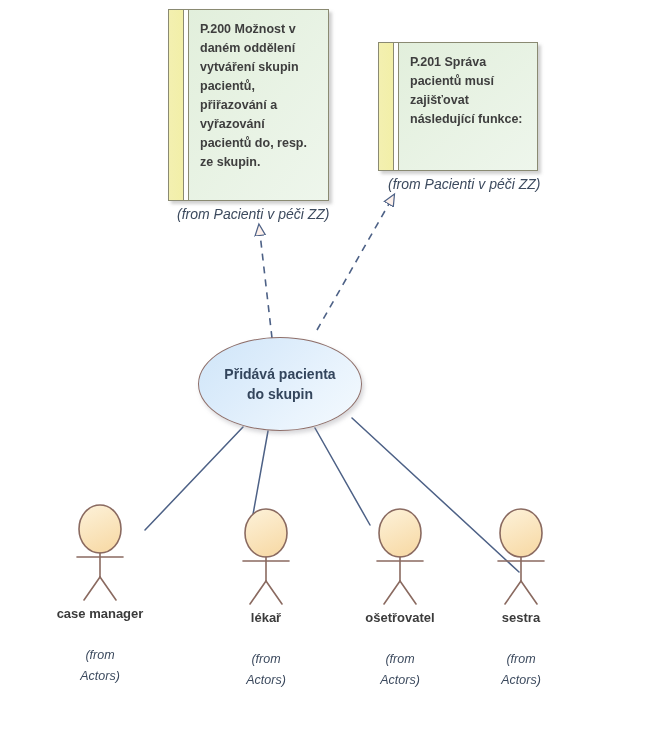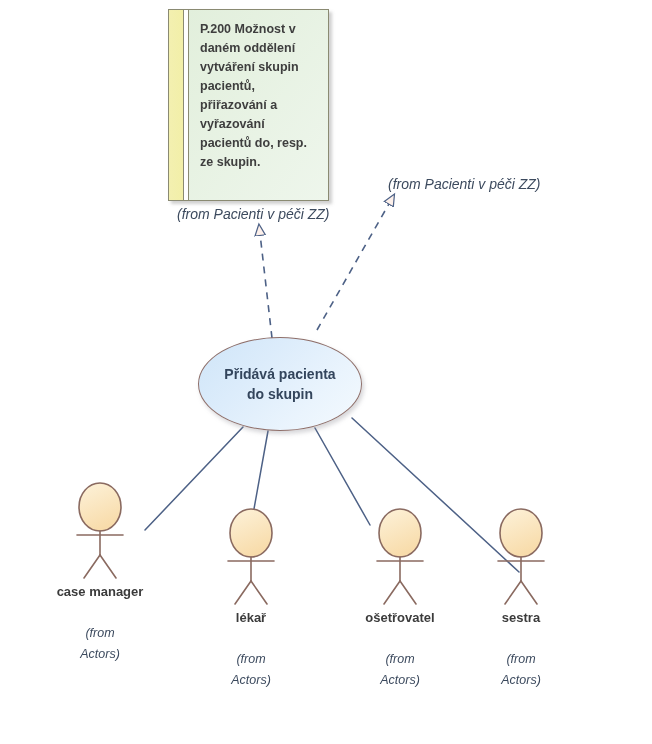--- a/index.html
+++ b/index.html
@@ -128,47 +128,52 @@
     </g>
   </svg>
 
   <div class="note" style="left:168px; top:9px; width:161px; height:192px;">
     <div class="note-band"></div>
     <div class="note-gap"></div>
     <div class="note-body">P.200  Možnost v daném oddělení vytváření skupin pacientů, přiřazování a vyřazování pacientů do, resp. ze skupin.</div>
   </div>
   <div class="note-from" style="left:177px; top:206px;">(from Pacienti v péči ZZ)</div>
 
+  <div class="note" style="left:378px; top:42px; width:160px; height:129px;">
+    <div class="note-band"></div>
+    <div class="note-gap"></div>
+    <div class="note-body">P.201  Správa pacientů musí zajišťovat následující funkce:</div>
+  </div>
   <div class="note-from" style="left:388px; top:176px;">(from Pacienti v péči ZZ)</div>
 
   <div class="usecase" style="left:198px; top:337px; width:164px; height:94px;">
     <span style="display:block; width:128px;">Přidává pacienta do skupin</span>
   </div>
 
-  <div class="actor" style="left:40px; top:482px;">
+  <div class="actor" style="left:40px; top:504px;">
     <svg width="120" height="98" viewBox="0 0 120 98">
       <ellipse cx="60" cy="25" rx="21" ry="24" fill="url(#headgrad1)" stroke="#8a6a60" stroke-width="1.6"></ellipse>
       <defs>
         <linearGradient id="headgrad1" x1="0" y1="0" x2="0.4" y2="1">
           <stop offset="0%" stop-color="#fdf2da"></stop>
           <stop offset="100%" stop-color="#f8dcab"></stop>
         </linearGradient>
       </defs>
       <g stroke="#8a6a60" stroke-width="1.6" fill="none" stroke-linecap="round">
         <line x1="37" y1="53" x2="83" y2="53"></line>
         <line x1="60" y1="49" x2="60" y2="73"></line>
         <line x1="60" y1="73" x2="44" y2="96"></line>
         <line x1="60" y1="73" x2="76" y2="96"></line>
       </g>
     </svg>
     <div class="actor-name">case manager</div>
     <div class="actor-from" style="width:60px; margin-left:30px;">(from Actors)</div>
   </div>
 
-  <div class="actor" style="left:191px; top:508px;">
+  <div class="actor" style="left:206px; top:508px;">
     <svg width="120" height="98" viewBox="0 0 120 98">
       <ellipse cx="60" cy="25" rx="21" ry="24" fill="url(#headgrad2)" stroke="#8a6a60" stroke-width="1.6"></ellipse>
       <defs>
         <linearGradient id="headgrad2" x1="0" y1="0" x2="0.4" y2="1">
           <stop offset="0%" stop-color="#fdf2da"></stop>
           <stop offset="100%" stop-color="#f8dcab"></stop>
         </linearGradient>
       </defs>
       <g stroke="#8a6a60" stroke-width="1.6" fill="none" stroke-linecap="round">
         <line x1="37" y1="53" x2="83" y2="53"></line>

